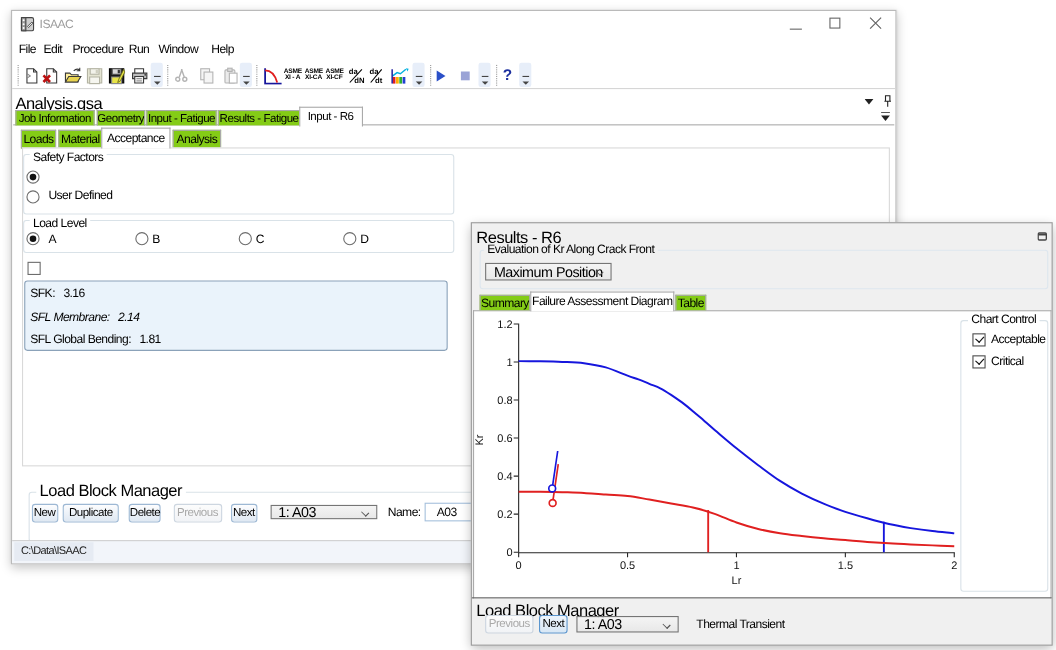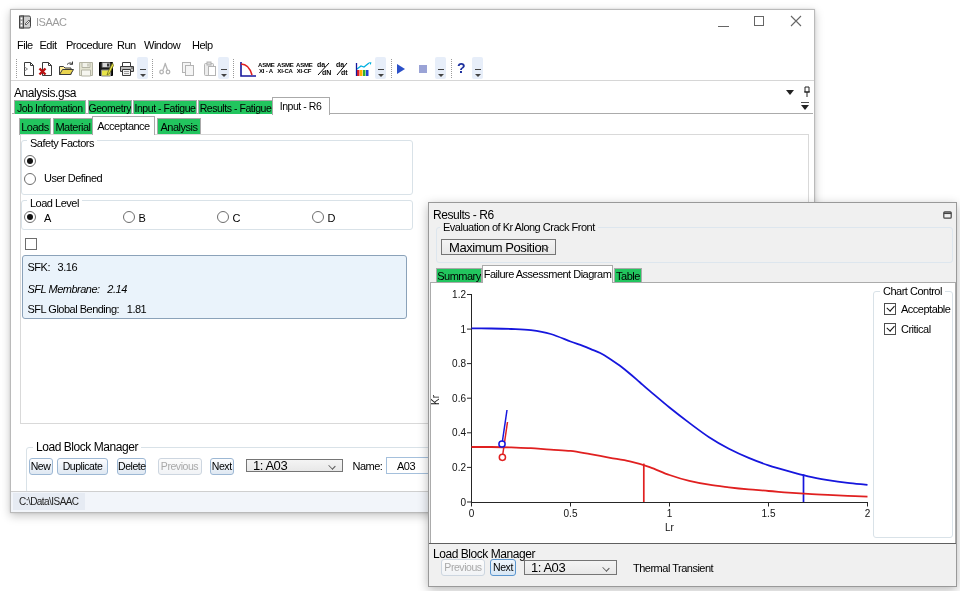--- a/index.html
+++ b/index.html
@@ -1,25 +1,25 @@
 <!DOCTYPE html>
 <html><head><meta charset="utf-8">
 <style>
 *{margin:0;padding:0;box-sizing:border-box;}
 html,body{width:960px;height:591px;background:#fff;font-family:"Liberation Sans",sans-serif;overflow:hidden;}
 .abs{position:absolute;}
 #mainwin{position:absolute;left:10px;top:9px;width:805px;height:504px;background:#fff;border:1px solid #bababa;box-shadow:0 3px 9px rgba(0,0,0,.22),0 0 2px rgba(0,0,0,.12);}
-.t11{font-size:12px;letter-spacing:-0.45px;color:#000;}
+.t11{font-size:15px;letter-spacing:-0.45px;color:#000;}
 .t12{font-size:11px;letter-spacing:-0.5px;color:#000;}
 .gray{color:#9d9d9d;}
 .grip{position:absolute;width:3px;border-left:1px dotted #9a9a9a;top:49px;height:19px;}
 .ovf{position:absolute;top:47px;height:22px;background:#e7eef9;border-radius:2px;}
 .ovf:after{content:"";position:absolute;left:50%;bottom:7px;margin-left:-3px;width:6px;height:2px;border-top:1.5px solid #444;}
 .ovf:before{content:"";position:absolute;left:50%;bottom:2px;margin-left:-3px;border-left:3px solid transparent;border-right:3px solid transparent;border-top:3.5px solid #444;}
-.tab{position:absolute;background:#22c55e;border:1px solid #aaaaaa;border-bottom:none;color:#000;text-align:center;white-space:nowrap;overflow:hidden;}
+.tab{position:absolute;background:#84cc16;border:1px solid #aaaaaa;border-bottom:none;color:#000;text-align:center;white-space:nowrap;overflow:hidden;}
 .tab.act{background:#fff;z-index:3;}
 .gbox{position:absolute;border:1px solid #d9e2e8;border-radius:3px;}
 .glabel{position:absolute;background:#fff;padding:0 3px;line-height:12px;}
 .radio{position:absolute;width:12px;height:12px;border:1px solid #6d6d6d;border-radius:50%;background:#fff;}
 .radio.on:after{content:"";position:absolute;left:2px;top:2px;width:6px;height:6px;border-radius:50%;background:#111;}
 .cbox{position:absolute;width:12px;height:12px;border:1px solid #6d6d6d;background:#fff;}
 .btn{position:absolute;height:17px;background:linear-gradient(#fdfdfe,#eef3f9 45%,#dfe8f2);border:1px solid #9db8d4;border-radius:3px;color:#000;text-align:center;font-size:10.5px;letter-spacing:-0.45px;line-height:15px;}
 .btn.dis{background:linear-gradient(#fcfcfc,#f1f3f6);border-color:#cdd6e0;color:#a9a9a9;}
 .combo{position:absolute;background:linear-gradient(#f4f4f4,#e8e8e8);border:1px solid #757575;font-size:13px;letter-spacing:-0.45px;color:#000;}
 .combo .cv{position:absolute;right:6px;top:50%;margin-top:-4px;width:7px;height:7px;}

